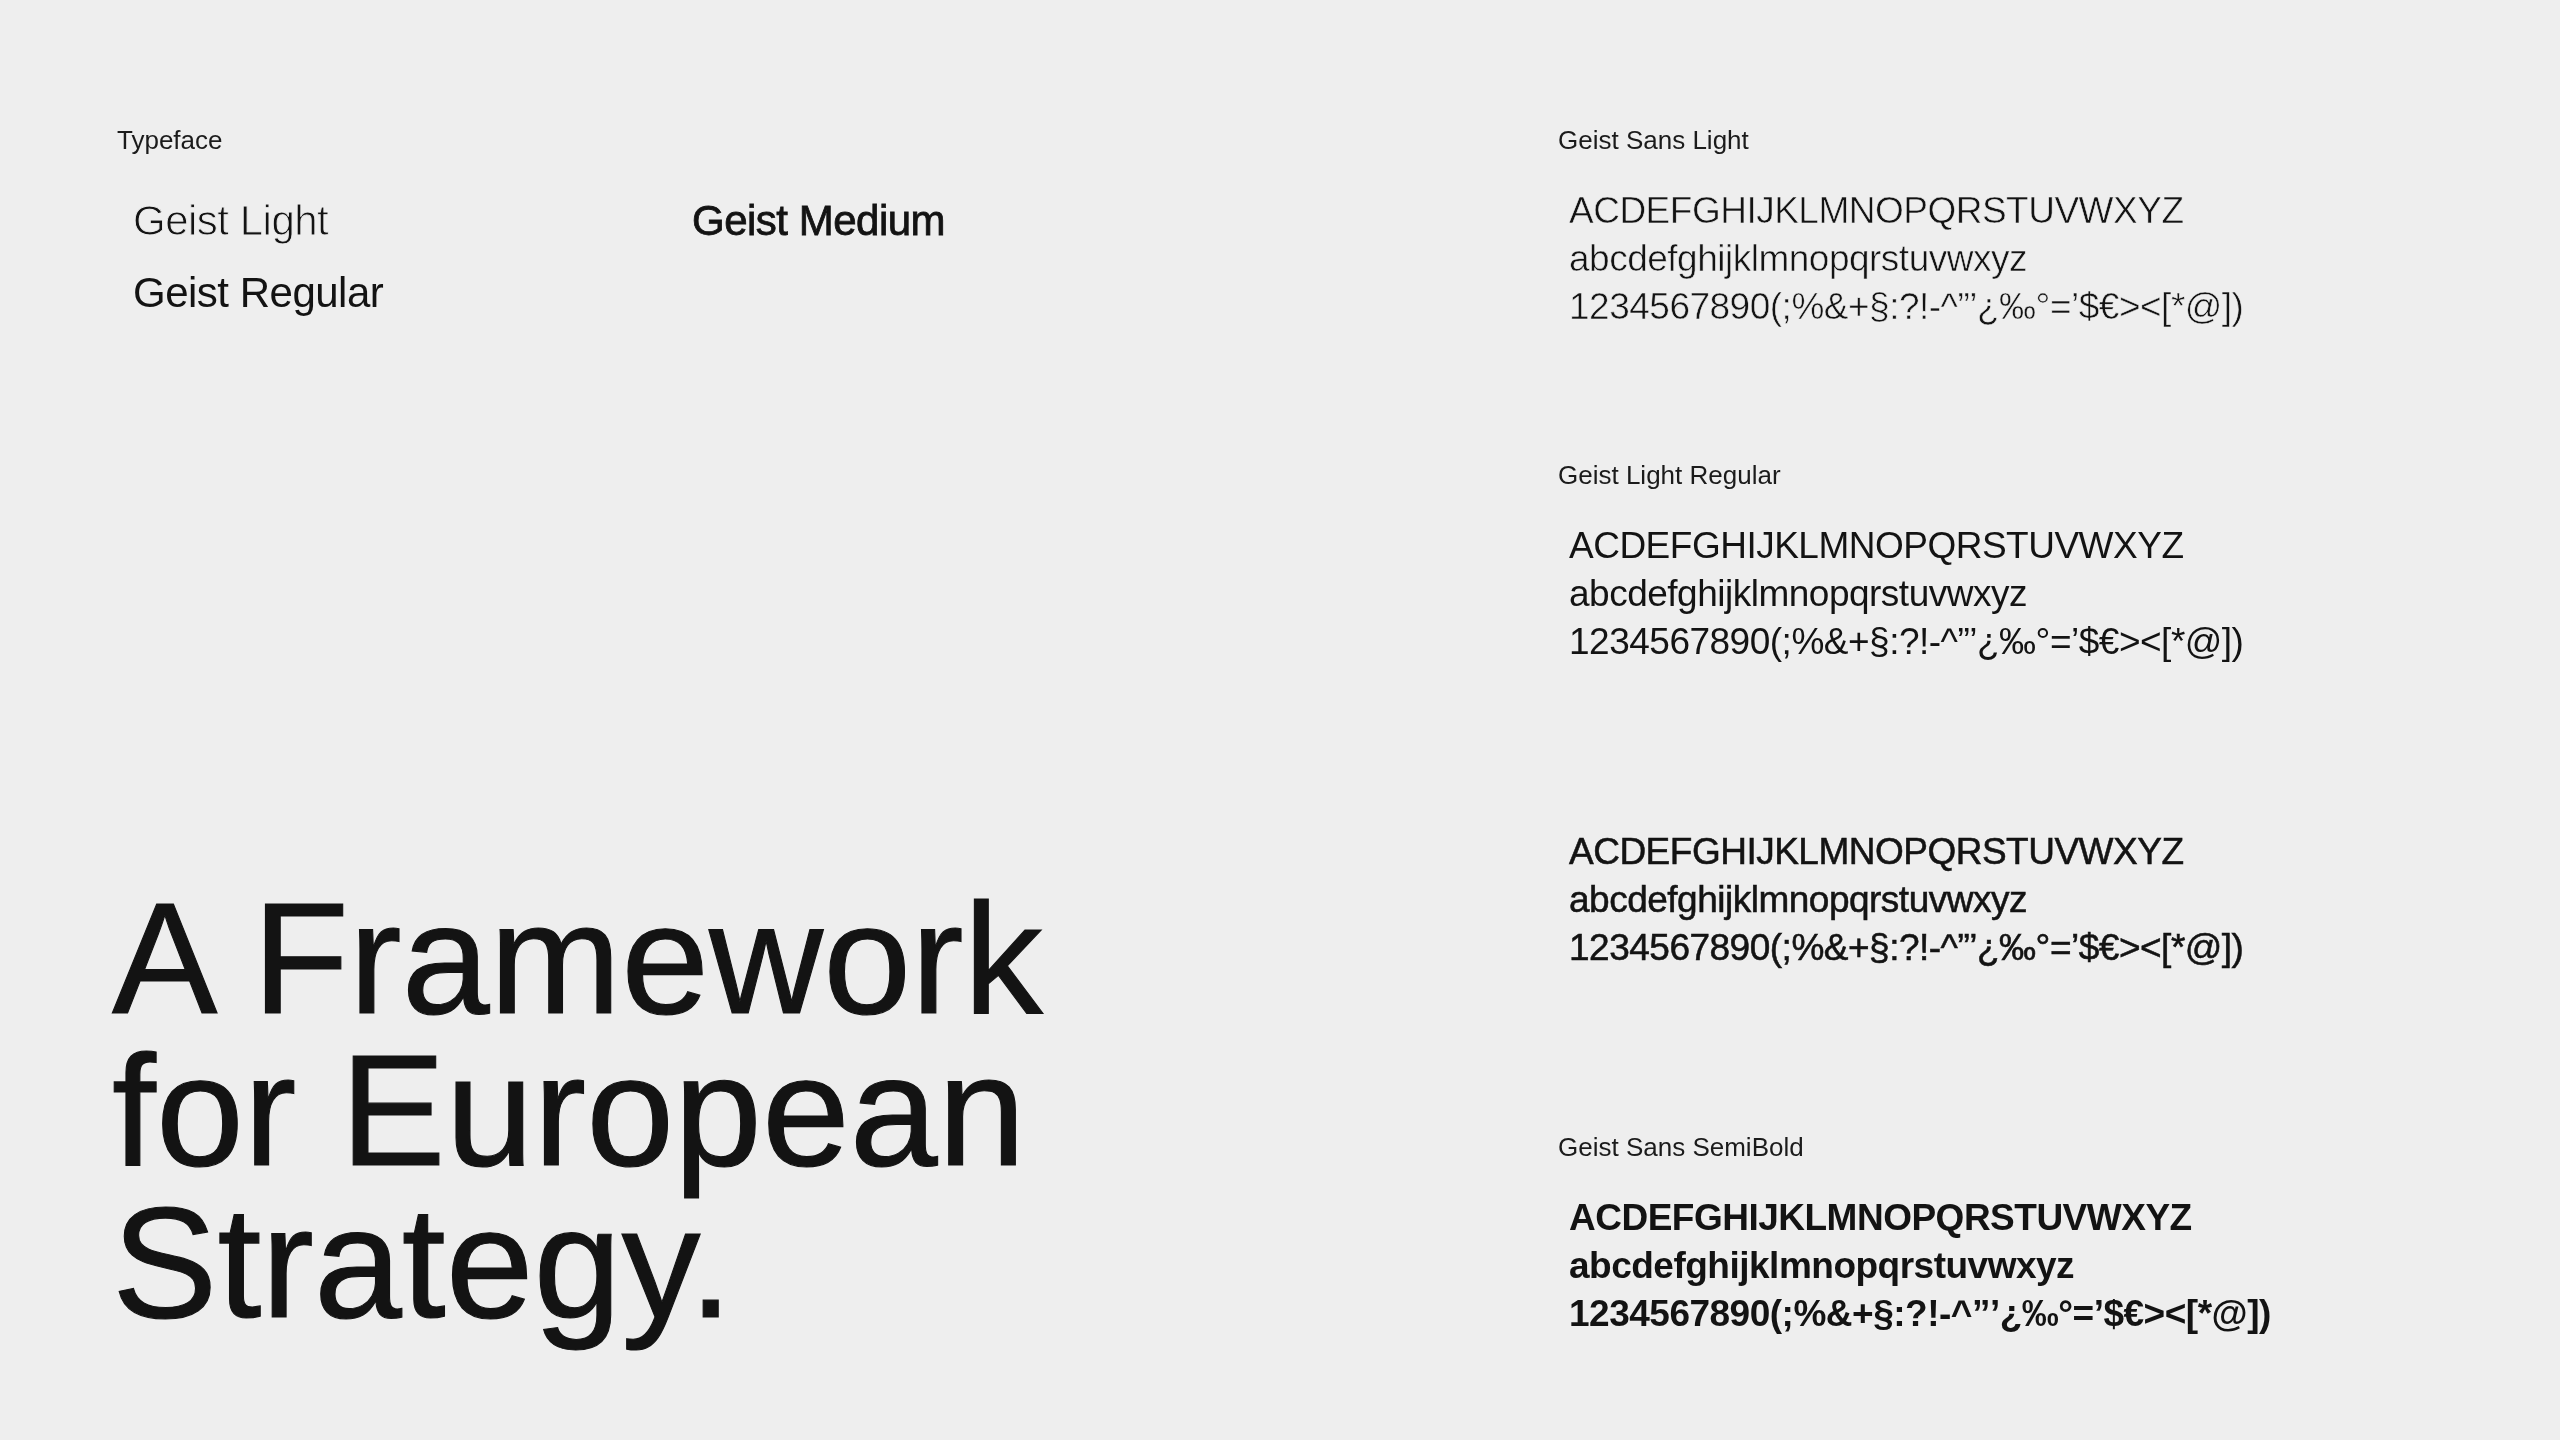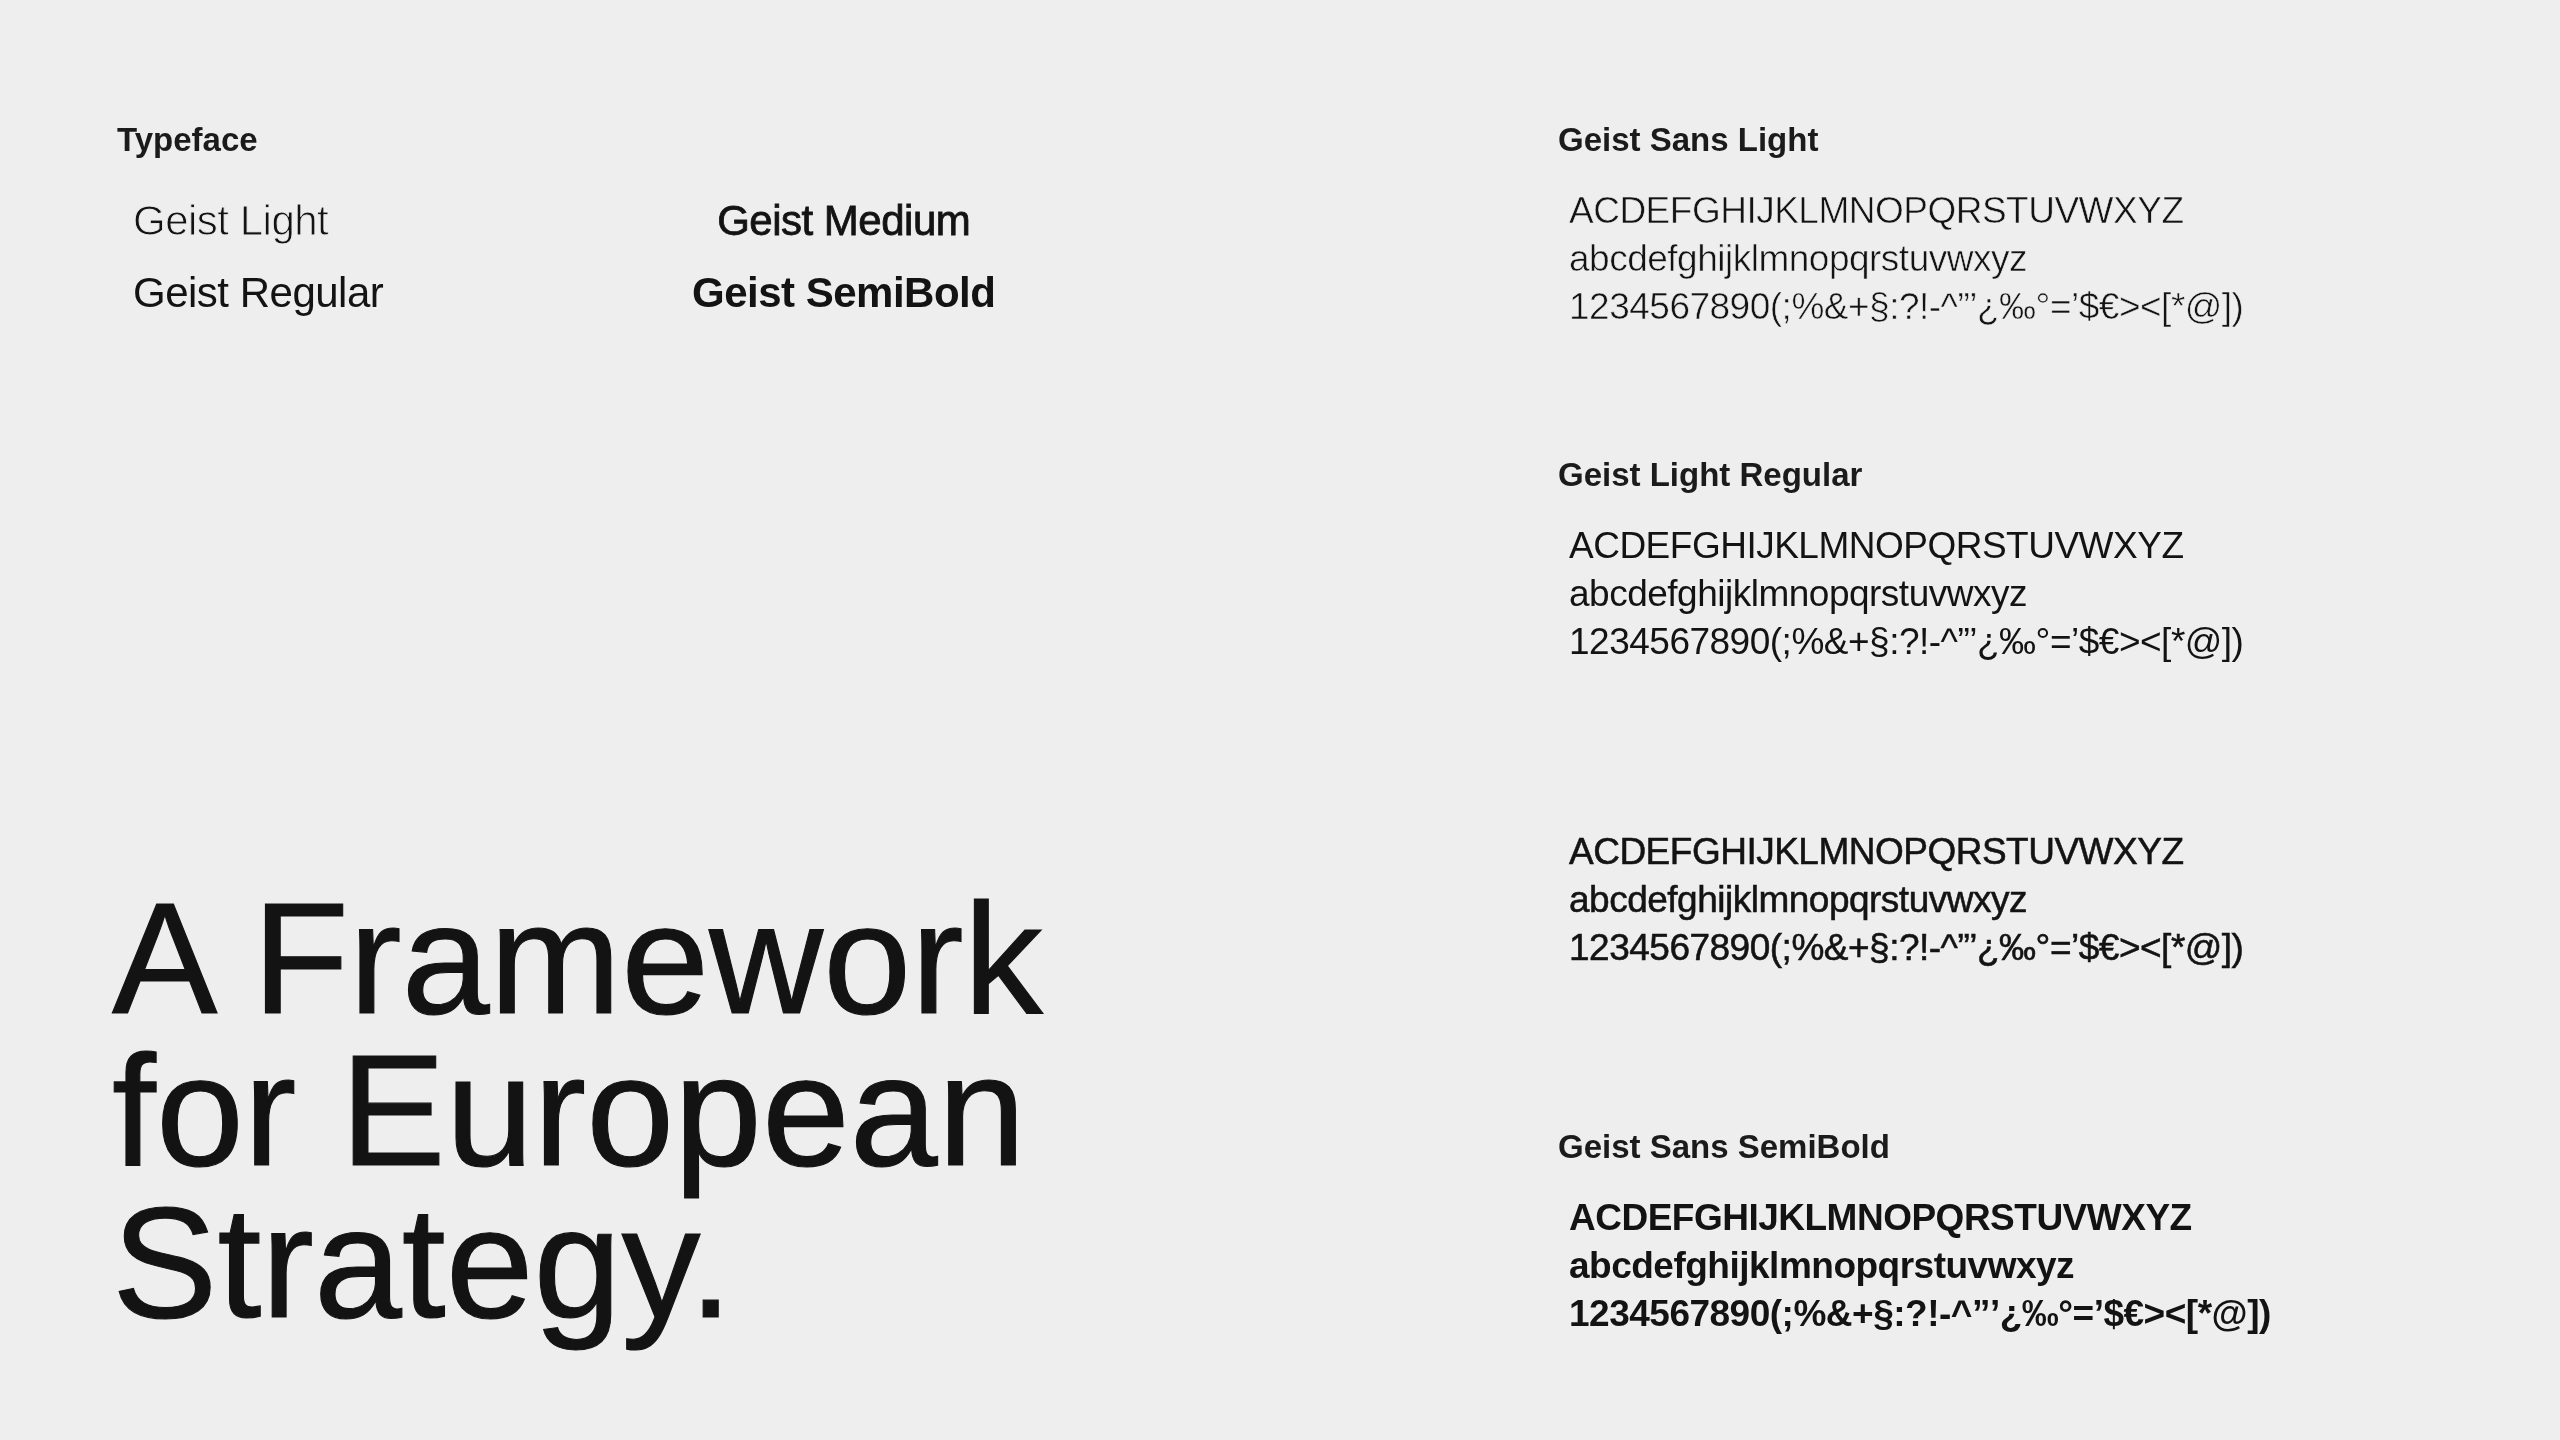--- a/index.html
+++ b/index.html
@@ -10,25 +10,25 @@
     background:var(--bg);
     color:var(--fg);
     font-family:"Liberation Sans","DejaVu Sans",sans-serif;
     overflow:hidden;
     -webkit-font-smoothing:antialiased;
   }
   .abs { position:absolute; }
 
   
   .eyebrow, .spec-label {
-    font-size:33px;
+    font-size:26px;
     line-height:30px;
     letter-spacing:0;
     color:var(--label);
-    font-weight:700;
+    font-weight:400;
     white-space:nowrap;
   }
 
   
   .names {
     font-size:42px;
     line-height:72px;
     letter-spacing:-0.5px;
     white-space:nowrap;
     margin-left:16px;
@@ -68,21 +68,20 @@
 
 <div class="abs eyebrow" style="left:117px; top:125px;">Typeface</div>
 
 <div class="abs names" style="left:117px; top:185px;">
   <div class="w-light">Geist Light</div>
   <div class="w-regular">Geist Regular</div>
 </div>
 
 <div class="abs names" style="left:676px; top:185px;text-align:center;">
   <div class="w-medium">Geist Medium</div>
-  <div class="w-semibold">Geist SemiBold</div>
 </div>
 
 <div class="abs headline" style="left:112px; top:882px;">
   <div>A Framework</div>
   <div>for European</div>
   <div>Strategy.</div>
 </div>
 
 <div class="abs spec-block" style="top:125px;">
   <div class="spec-label">Geist Sans Light</div>

